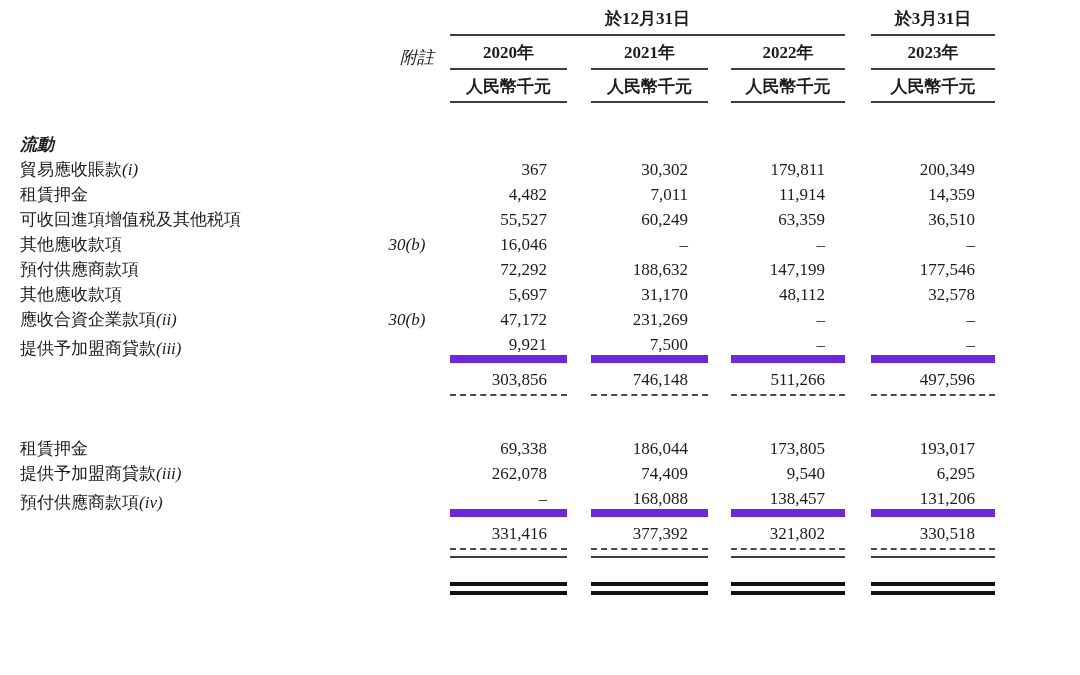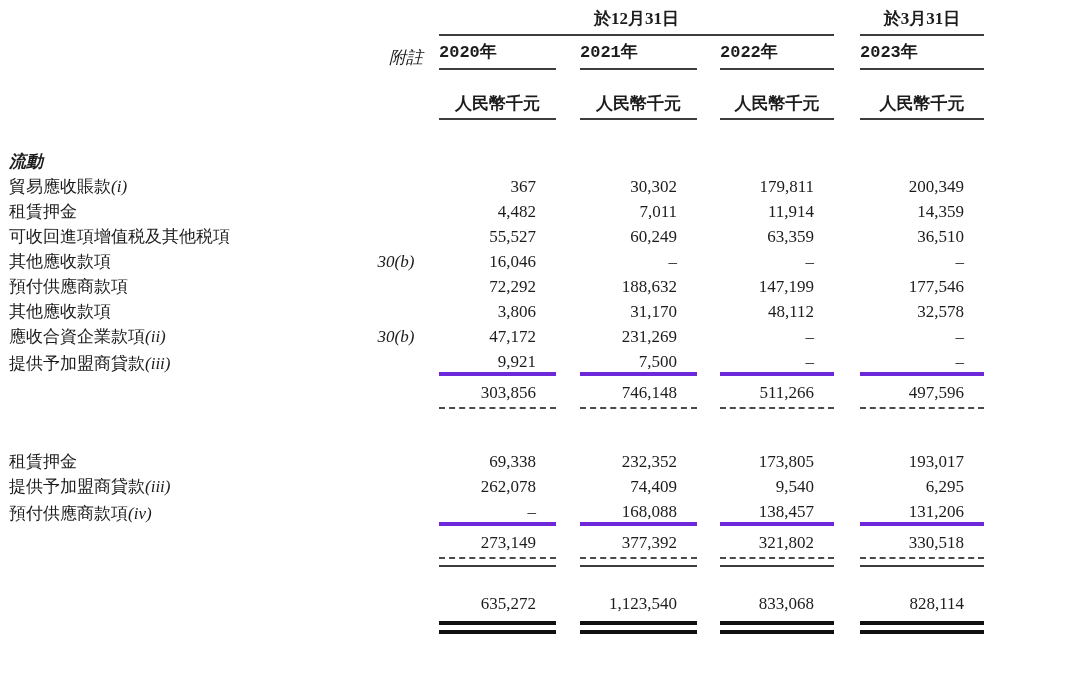--- a/index.html
+++ b/index.html
@@ -1,37 +1,37 @@
 <!DOCTYPE html>
 <html><head>
 <meta charset="utf-8">
 <style>
   html,body{margin:0;padding:0;}
   body{
     width:1080px;height:675px;background:#ffffff;overflow:hidden;
     font-family:"Liberation Serif","DejaVu Serif",serif;
     color:#1c1c1c;
   }
-  table{border-collapse:collapse;table-layout:fixed;margin:8px 0 0 9px;}
+  table{border-collapse:collapse;table-layout:fixed;margin:8px 0 0 20px;}
   td{padding:0;vertical-align:bottom;font-size:17px;line-height:1.25;}
   .it{font-style:italic;}
   
   .rule-b{border-bottom:2px solid #3d3d3d;}
   .hgrp{font-weight:bold;text-align:center;padding-bottom:5px;}
-  .yr{font-weight:bold;text-align:left;padding-bottom:4px;padding-top:6px;font-family:Liberation Mono, monospace;}
-  .unit{font-weight:bold;text-align:center;padding-bottom:4px;padding-top:23px;}
+  .yr{font-weight:bold;text-align:center;padding-bottom:4px;padding-top:6px;}
+  .unit{font-weight:bold;text-align:center;padding-bottom:4px;padding-top:6px;}
   .noteh{text-align:right;padding-right:4px;padding-top:6px;}
   
   tr.item td{height:25px;}
   .lbl{text-align:left;white-space:nowrap;}
   .note{text-align:center;padding-right:4px;}
   .num{text-align:right;padding-right:20px;}
   .sec{font-weight:bold;font-style:italic;height:26px;}
   
-  .sub{border-top:4px solid #6d28d9;border-bottom:2px dashed #4a4a4a;
+  .sub{border-top:8px solid #6d28d9;border-bottom:2px dashed #4a4a4a;
        padding-top:6px;padding-bottom:4px;}
   tr.afterdash td{height:6px;}
   .soliddown{border-bottom:2px solid #3d3d3d;}
   
   .grand{padding-top:2px;padding-bottom:6px;}
   tr.dblrule td{height:5px;}
   .dbl{border-top:4px solid #101010;border-bottom:4px solid #101010;}
   
   tr.gap-hdr td{height:26px;}
   tr.gap-mid td{height:38px;}
@@ -155,21 +155,21 @@
     <td class="num">188,632</td>
         <td></td>
     <td class="num">147,199</td>
         <td></td>
     <td class="num">177,546</td>
   </tr>
   <tr class="item">
     <td class="lbl"><span>其他應收款項</span><span class="it"></span></td>
     <td class="note it"></td>
         <td></td>
-    <td class="num">3,806</td>
+    <td class="num">5,697</td>
         <td></td>
     <td class="num">31,170</td>
         <td></td>
     <td class="num">48,112</td>
         <td></td>
     <td class="num">32,578</td>
   </tr>
   <tr class="item">
     <td class="lbl"><span>應收合資企業款項</span><span class="it">(ii)</span></td>
     <td class="note it">30(b)</td>
@@ -212,21 +212,21 @@
         <td colspan="10"></td>
       </tr>
 
 
   <tr class="item">
     <td class="lbl"><span>租賃押金</span><span class="it"></span></td>
     <td class="note it"></td>
         <td></td>
     <td class="num">69,338</td>
         <td></td>
-    <td class="num">232,352</td>
+    <td class="num">186,044</td>
         <td></td>
     <td class="num">173,805</td>
         <td></td>
     <td class="num">193,017</td>
   </tr>
   <tr class="item">
     <td class="lbl"><span>提供予加盟商貸款</span><span class="it">(iii)</span></td>
     <td class="note it"></td>
         <td></td>
     <td class="num">262,078</td>
@@ -247,21 +247,21 @@
         <td></td>
     <td class="num">138,457</td>
         <td></td>
     <td class="num">131,206</td>
   </tr>
 
   <tr>
     <td></td>
         <td></td>
         <td></td>
-    <td class="num sub">273,149</td>
+    <td class="num sub">331,416</td>
         <td></td>
     <td class="num sub">377,392</td>
         <td></td>
     <td class="num sub">321,802</td>
         <td></td>
     <td class="num sub">330,518</td>
   </tr>
   <tr class="afterdash">
     <td></td>
         <td></td>
@@ -272,32 +272,20 @@
         <td></td>
     <td class="soliddown"></td>
         <td></td>
     <td class="soliddown"></td>
   </tr>
 
   <tr class="gap-tot">
         <td colspan="10"></td>
       </tr>
 
-  <tr>
-    <td></td>
-        <td></td>
-        <td></td>
-    <td class="num grand">635,272</td>
-        <td></td>
-    <td class="num grand">1,123,540</td>
-        <td></td>
-    <td class="num grand">833,068</td>
-        <td></td>
-    <td class="num grand">828,114</td>
-  </tr>
   <tr class="dblrule">
     <td></td>
         <td></td>
         <td></td>
     <td class="dbl"></td>
         <td></td>
     <td class="dbl"></td>
         <td></td>
     <td class="dbl"></td>
         <td></td>

